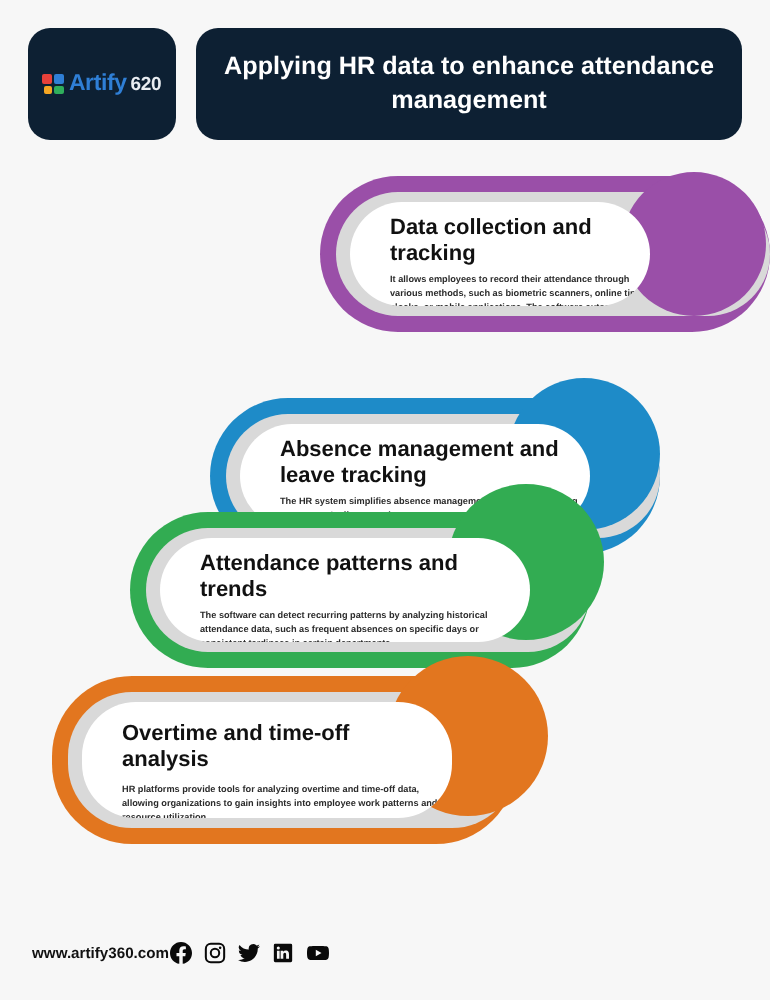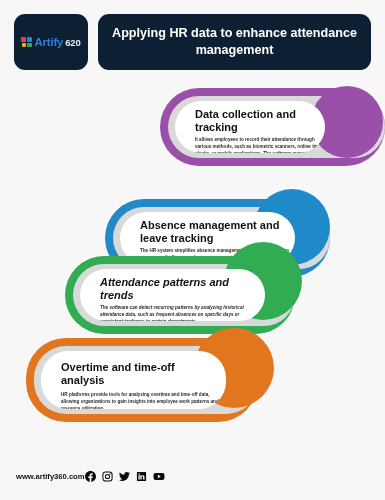--- a/index.html
+++ b/index.html
@@ -167,21 +167,21 @@
 
   
   #card-2 { left: 105px; top: 88px; width: 225px; margin-top: 23px; }
   #card-2 .pill-outer { background: #1e8bc8; }
   #card-2 .pill-inner { width: 175px; right: auto; }
   #card-2 .bubble { width: 76px; height: 76px; background: #1e8bc8; right: 0px; top: -10px; }
   #card-2 .card-body { width: 150px; }
   #card-2 .card-title { width: 145px; }
 
   
-  #card-3 { left: 65px; top: 168px; width: 230px; font-style: italic; }
+  #card-3 { left: 65px; top: 168px; width: 230px; }
   #card-3 .pill-outer { background: #32ac52; }
   #card-3 .pill-inner { width: 185px; right: auto; }
   #card-3 .bubble { width: 78px; height: 78px; background: #32ac52; right: -7px; top: -14px; }
   #card-3 .card-body { width: 160px; }
 
   
   #card-4 { left: 26px; top: 250px; width: 232px; height: 84px; }
   #card-4 .pill-outer { background: #e2761f; }
   #card-4 .pill-inner { width: 185px; right: auto; padding-top: 10px; }
   #card-4 .bubble { width: 80px; height: 80px; background: #e2761f; right: -16px; top: -10px; }

